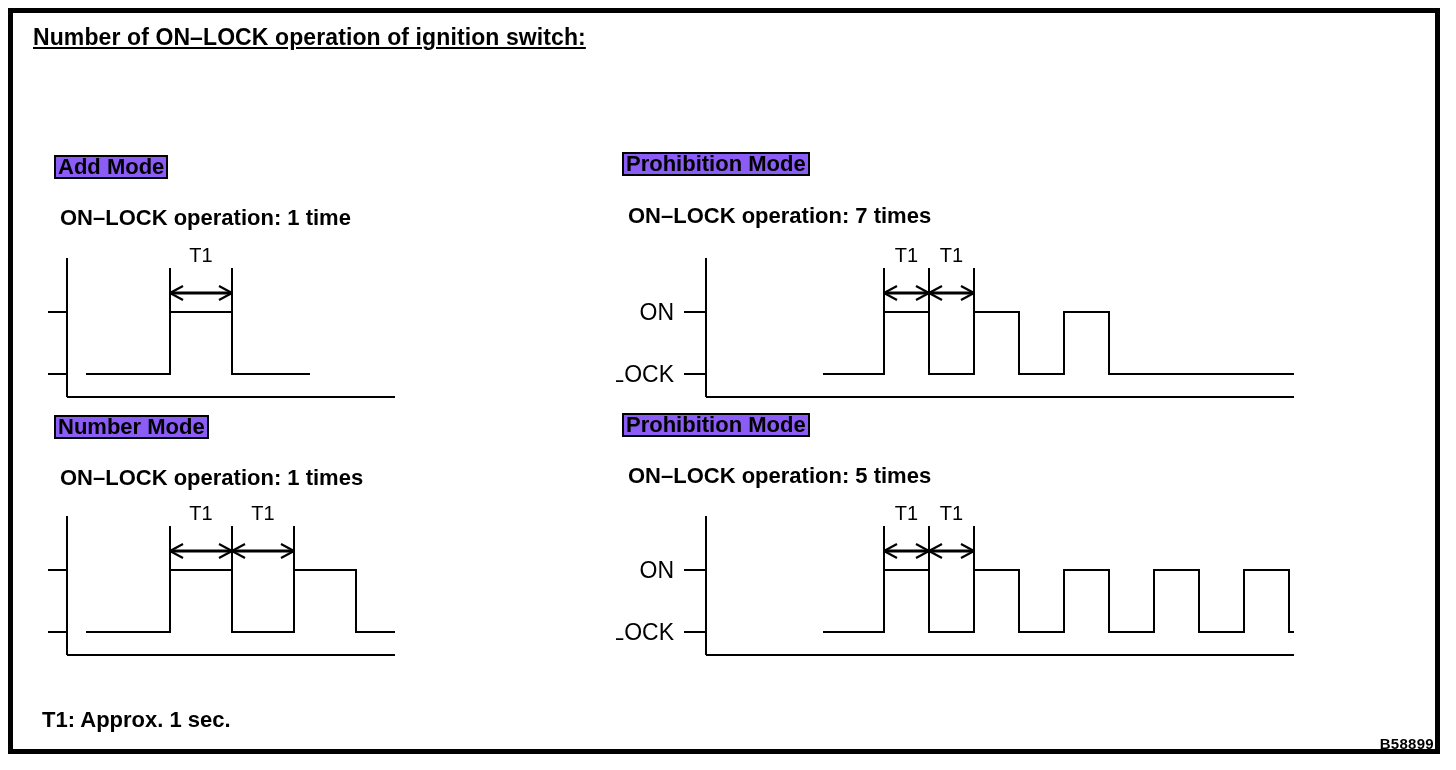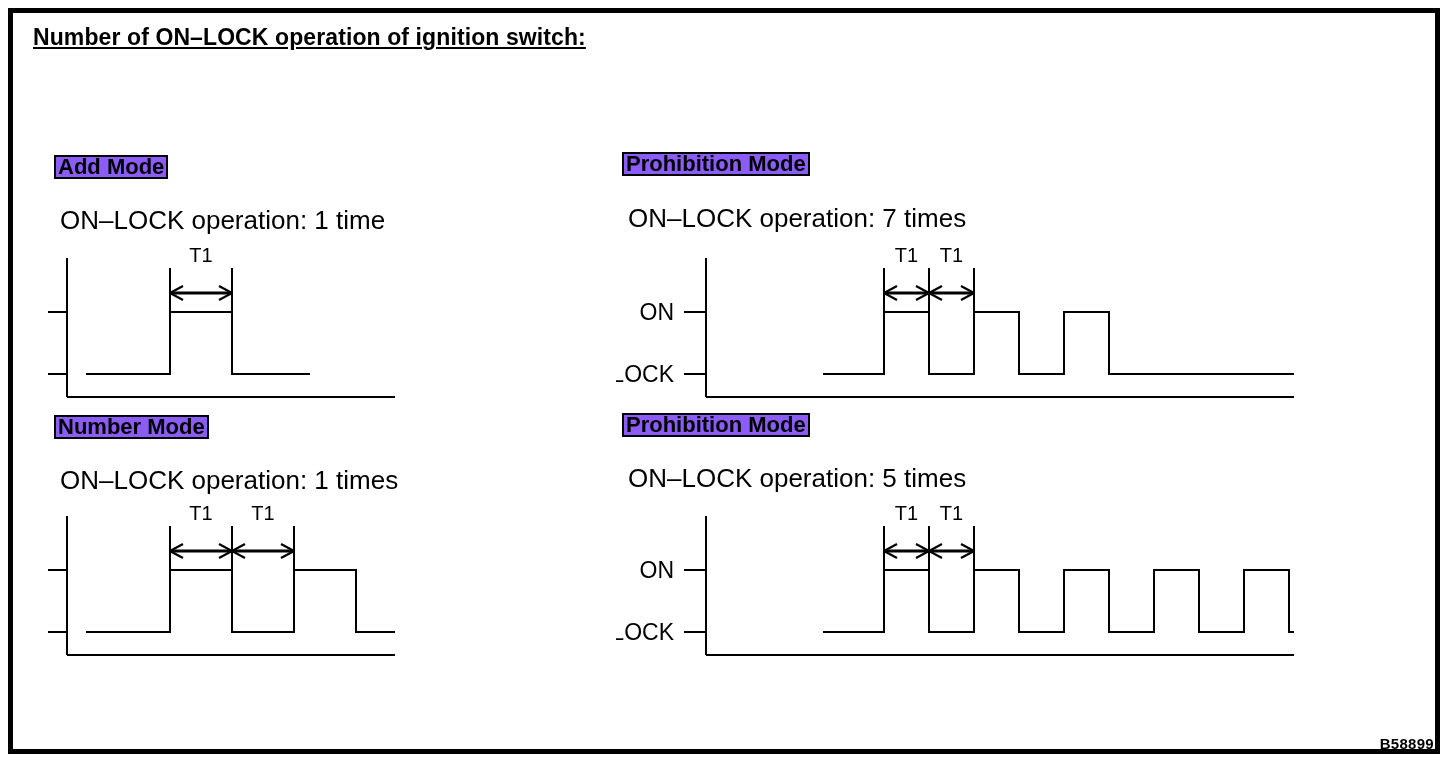--- a/index.html
+++ b/index.html
@@ -50,22 +50,22 @@
     height: 24px;
   }
   .mode-label-text {
     font-size: 22px;
     font-weight: bold;
     white-space: nowrap;
     line-height: 1;
   }
   .mode-subtitle {
     position: absolute;
-    font-size: 26px;
-    font-weight: normal;
+    font-size: 22px;
+    font-weight: bold;
     white-space: nowrap;
   }
   .wave-svg {
     position: absolute;
     display: block;
   }
   .footnote {
     position: absolute;
     left: 42px;
     top: 707px;
@@ -189,16 +189,17 @@
         <path d="M 268 53 L 281 46 M 268 53 L 281 60" stroke="#000000" stroke-width="2.2" fill="none"></path>
         <path d="M 313 53 L 300 46 M 313 53 L 300 60" stroke="#000000" stroke-width="2.2" fill="none"></path>
         <text x="290.5" y="22" text-anchor="middle" class="t1-label">T1</text>
         <line x1="313" y1="53" x2="358" y2="53" stroke="#000000" stroke-width="3" fill="none"></line>
         <path d="M 313 53 L 326 46 M 313 53 L 326 60" stroke="#000000" stroke-width="2.2" fill="none"></path>
         <path d="M 358 53 L 345 46 M 358 53 L 345 60" stroke="#000000" stroke-width="2.2" fill="none"></path>
         <text x="335.5" y="22" text-anchor="middle" class="t1-label">T1</text>
       </svg>
     </div>
 
+  <div class="footnote">T1: Approx. 1 sec.</div>
 
   <div class="ref-code">B58899</div>
 
 </div>
 
 </body></html>

